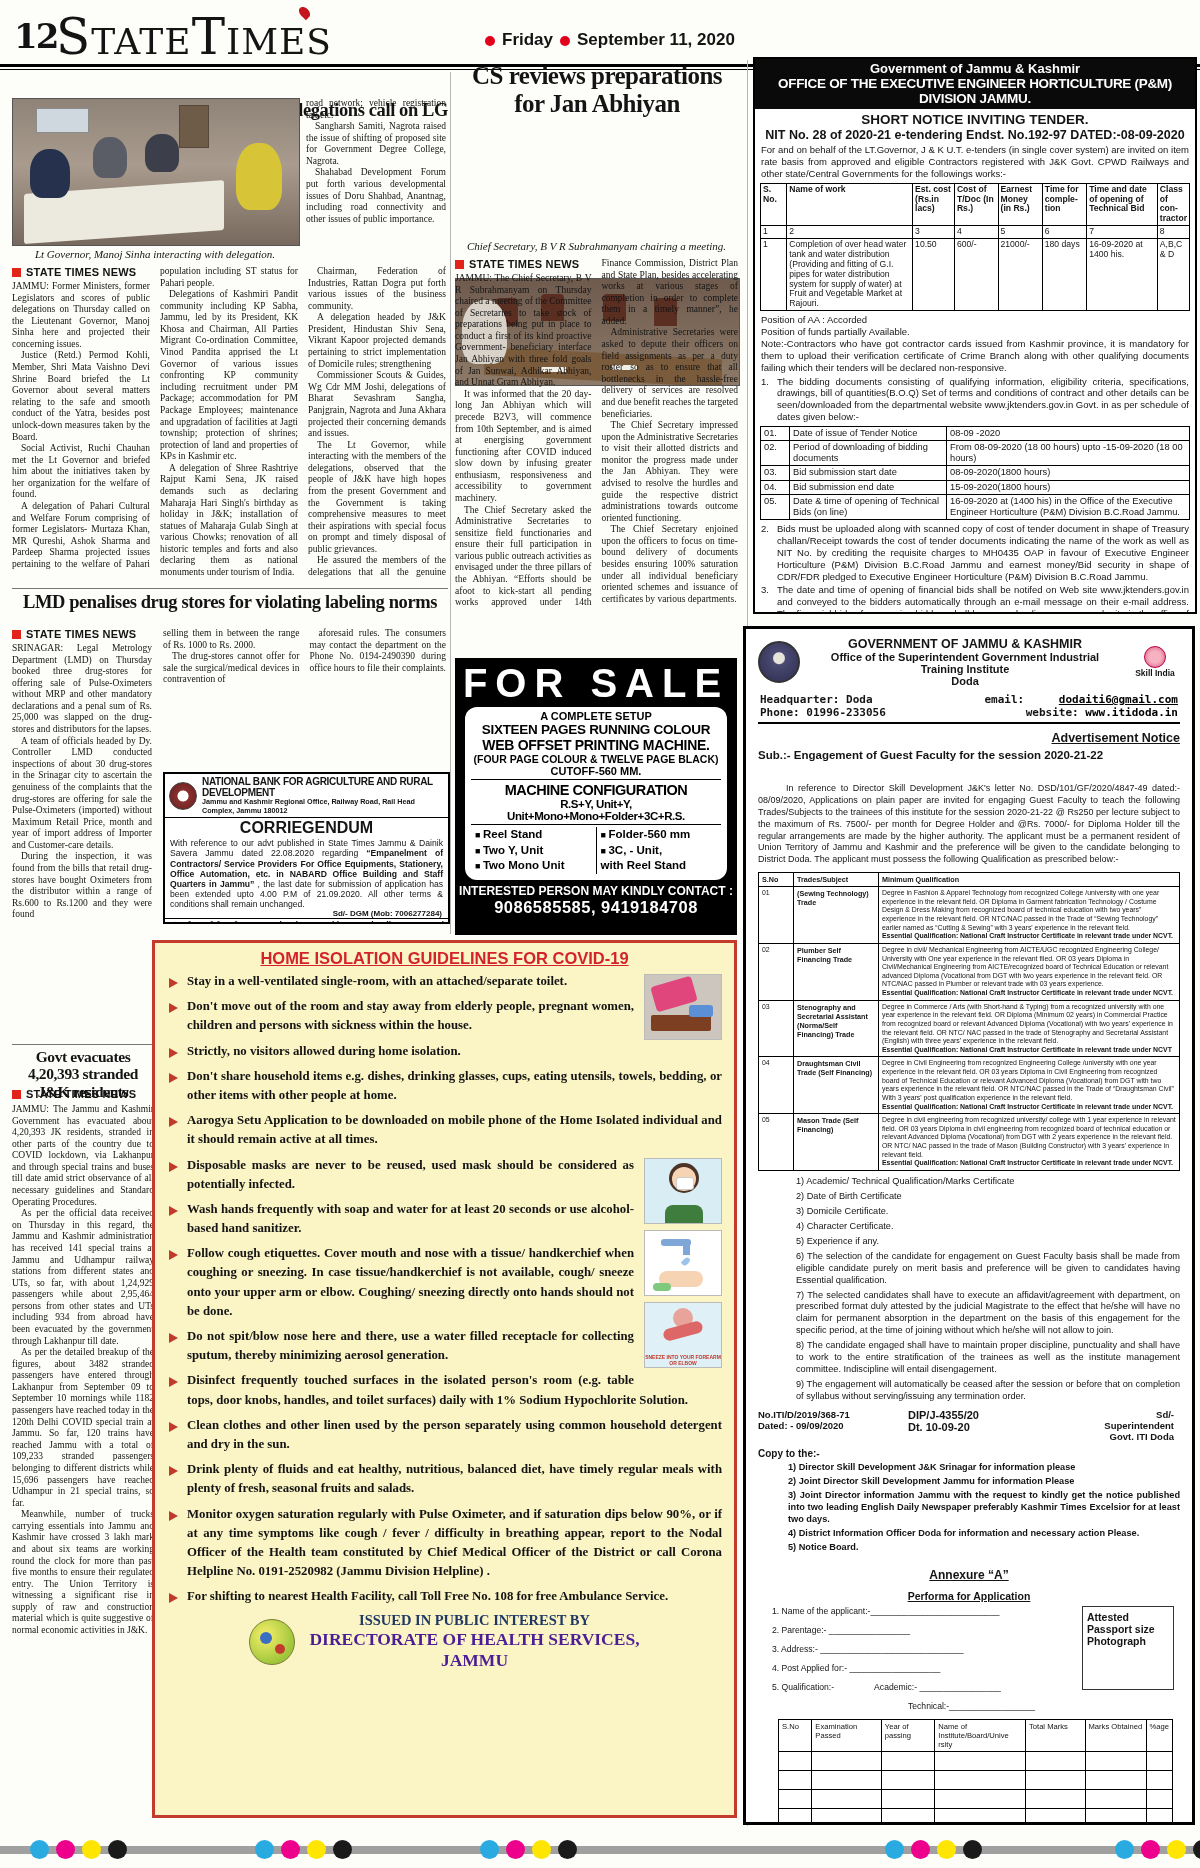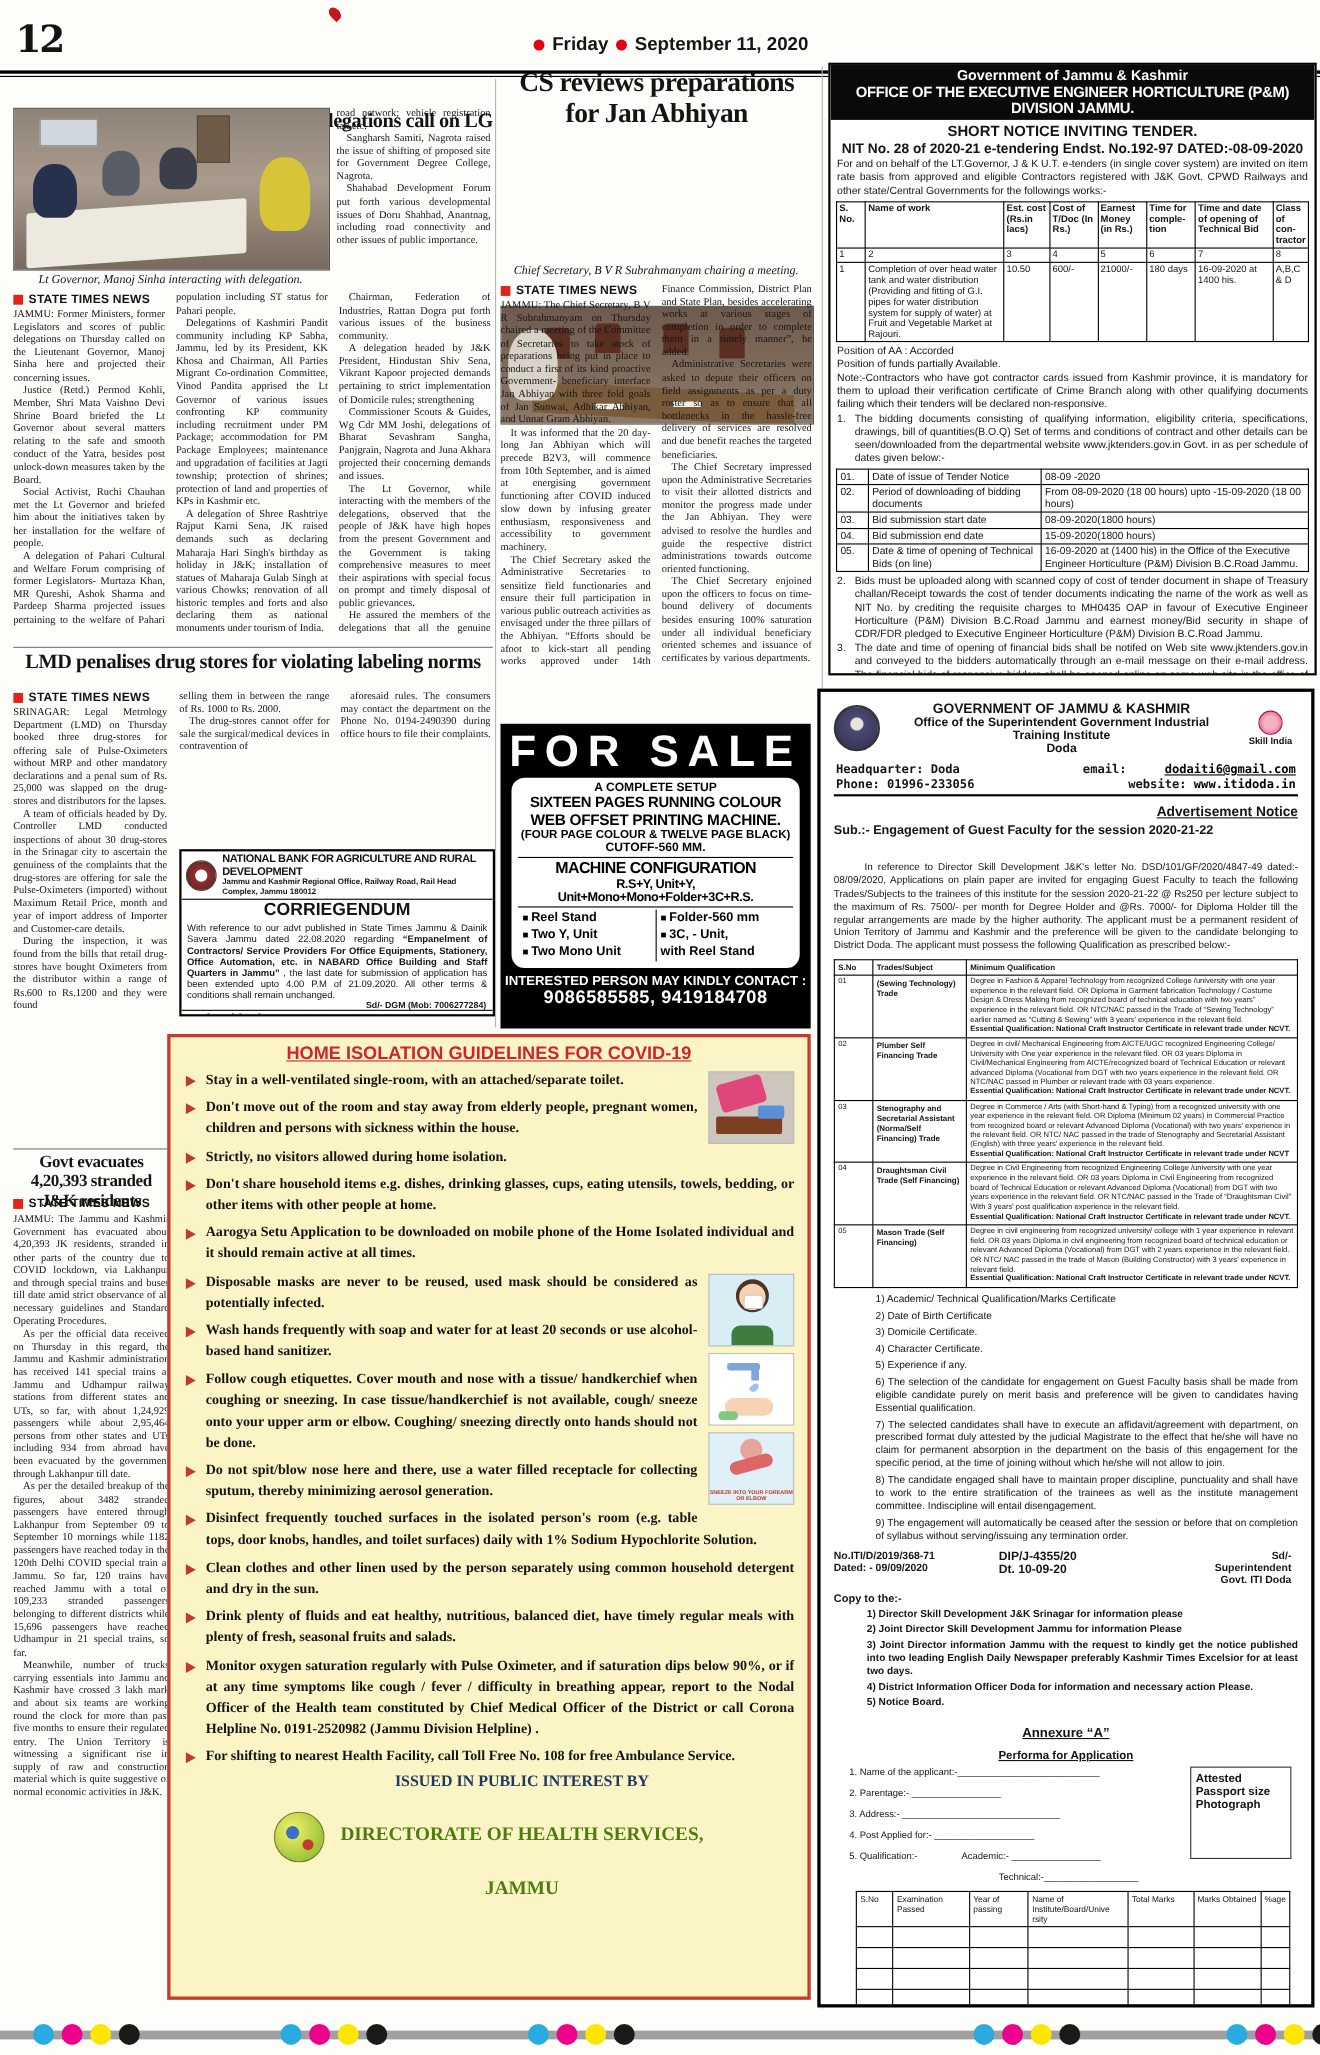--- a/index.html
+++ b/index.html
@@ -130,21 +130,21 @@
   .ws-soap{left:8px;bottom:4px;width:18px;height:8px;background:#7fc97f;border-radius:4px;}
   .pic-sneeze{background:#dff0f7;}
   .sz-head{left:28px;top:5px;width:20px;height:20px;border-radius:50%;background:#e8a49a;}
   .sz-arm{left:18px;top:22px;width:40px;height:12px;background:#d66;border-radius:6px;transform:rotate(-15deg);}
   .sz-cap{position:absolute;left:0;right:0;bottom:1px;font:bold 5px "Liberation Sans",sans-serif;color:#c0392b;text-align:center;}
   .cv-issued{display:flex;justify-content:center;align-items:center;gap:14px;margin-top:4px;}
   .globe{width:44px;height:44px;border-radius:50%;background:radial-gradient(circle at 35% 35%,#f7ef6a,#9fc63b 70%);border:1px solid #7a7a33;position:relative;}
   .globe::before{content:"";position:absolute;left:10px;top:12px;width:12px;height:12px;border-radius:50%;background:#3b6fc4;}
   .globe::after{content:"";position:absolute;right:9px;bottom:10px;width:10px;height:10px;border-radius:50%;background:#c43b2e;}
   .cv-i1{font:bold 14.5px "Liberation Serif",serif;color:#1f3864;text-align:center;}
-  .cv-i2,.cv-i3{font:bold 17.5px "Liberation Serif",serif;color:#4d7c0f;text-align:center;margin-top:28px;}
+  .cv-i2,.cv-i3{font:bold 17.5px "Liberation Serif",serif;color:#4c1d95;text-align:center;}
   .cv-dip{position:absolute;right:90px;top:1785px;font:bold 19px "Liberation Sans",sans-serif;color:#000;}
   
   .iti{left:743px;top:626px;width:452px;height:1199px;border:3px solid #000;background:#fff;box-sizing:border-box;padding:8px 12px;font-family:"Liberation Sans",sans-serif;overflow:hidden;}
   .iti-top{display:flex;align-items:center;gap:8px;}
   .jk-emblem{width:38px;height:38px;border-radius:50%;background:radial-gradient(circle at 50% 40%,#e8e4da 18%,#4a4a72 22%,#2e2e52);border:2px solid #333;flex:0 0 auto;}
   .iti-gov{flex:1;text-align:center;}
   .iti-g1{font:bold 12.5px "Liberation Sans",sans-serif;}
   .iti-g2{font:bold 11px "Liberation Sans",sans-serif;}
   .iti-g3{font:bold 11px "Liberation Sans",sans-serif;}
   .skill{width:50px;text-align:center;flex:0 0 auto;}
@@ -187,20 +187,21 @@
   .dots{top:1840px;display:flex;gap:7px;}
   .dot{width:19px;height:19px;border-radius:50%;}
   .c{background:#29abe2;} .m{background:#ec008c;} .y{background:#ffe600;} .k{background:#1a1a1a;}
 </style>
 </head>
 <body>
 
 <div id="page">
 
   <div class="abs pageno">12</div>
+  <div class="abs logo"><span class="big">S</span><span>TATE</span><span class="big">T</span><span>IMES</span></div>
   <div class="abs diya"></div>
   <div class="abs dateline"><span class="reddot"></span><span>Friday</span><span class="reddot"></span><span>September 11, 2020</span></div>
   <div class="abs rule1"></div>
   <div class="abs rule2"></div>
 
   <div class="abs vrule" style="left:450px;top:72px;height:862px;"></div>
   <div class="abs vrule" style="left:747px;top:60px;height:1766px;"></div>
 
   <div class="abs a1-head">Former ministers, legislators, delegations call on LG</div>
   <div class="abs a1-photo photo">
@@ -218,21 +219,21 @@
     <p>Sangharsh Samiti, Nagrota raised the issue of shifting of proposed site for Government Degree College, Nagrota.</p>
     <p>Shahabad Development Forum put forth various developmental issues of Doru Shahbad, Anantnag, including road connectivity and other issues of public importance.</p>
   </div>
   <div class="abs a1-body news">
     <div class="marker">
         <span class="sq"></span>
         <span class="mt">STATE TIMES NEWS</span>
       </div>
     <p class="first">JAMMU: Former Ministers, former Legislators and scores of public delegations on Thursday called on the Lieutenant Governor, Manoj Sinha here and projected their concerning issues.</p>
     <p>Justice (Retd.) Permod Kohli, Member, Shri Mata Vaishno Devi Shrine Board briefed the Lt Governor about several matters relating to the safe and smooth conduct of the Yatra, besides post unlock-down measures taken by the Board.</p>
-    <p>Social Activist, Ruchi Chauhan met the Lt Governor and briefed him about the initiatives taken by her installation for the welfare of people.</p>
+    <p>Social Activist, Ruchi Chauhan met the Lt Governor and briefed him about the initiatives taken by her organization for the welfare of found.</p>
     <p>A delegation of Pahari Cultural and Welfare Forum comprising of former Legislators- Murtaza Khan, MR Qureshi, Ashok Sharma and Pardeep Sharma projected issues pertaining to the welfare of Pahari population including ST status for Pahari people.</p>
     <p>Delegations of Kashmiri Pandit community including KP Sabha, Jammu, led by its President, KK Khosa and Chairman, All Parties Migrant Co-ordination Committee, Vinod Pandita apprised the Lt Governor of various issues confronting KP community including recruitment under PM Package; accommodation for PM Package Employees; maintenance and upgradation of facilities at Jagti township; protection of shrines; protection of land and properties of KPs in Kashmir etc.</p>
     <p>A delegation of Shree Rashtriye Rajput Karni Sena, JK raised demands such as declaring Maharaja Hari Singh's birthday as holiday in J&amp;K; installation of statues of Maharaja Gulab Singh at various Chowks; renovation of all historic temples and forts and also declaring them as national monuments under tourism of India.</p>
     <p>Chairman, Federation of Industries, Rattan Dogra put forth various issues of the business community.</p>
     <p>A delegation headed by J&amp;K President, Hindustan Shiv Sena, Vikrant Kapoor projected demands pertaining to strict implementation of Domicile rules; strengthening</p>
     <p>Commissioner Scouts &amp; Guides, Wg Cdr MM Joshi, delegations of Bharat Sevashram Sangha, Panjgrain, Nagrota and Juna Akhara projected their concerning demands and issues.</p>
     <p>The Lt Governor, while interacting with the members of the delegations, observed that the people of J&amp;K have high hopes from the present Government and the Government is taking comprehensive measures to meet their aspirations with special focus on prompt and timely disposal of public grievances.</p>
     <p>He assured the members of the delegations that all the genuine issues projected by them would be taken up on merit for their redressal. He also issued onspot directions for the redressal of some issues projected by the delegations.</p>
 
   </div>

